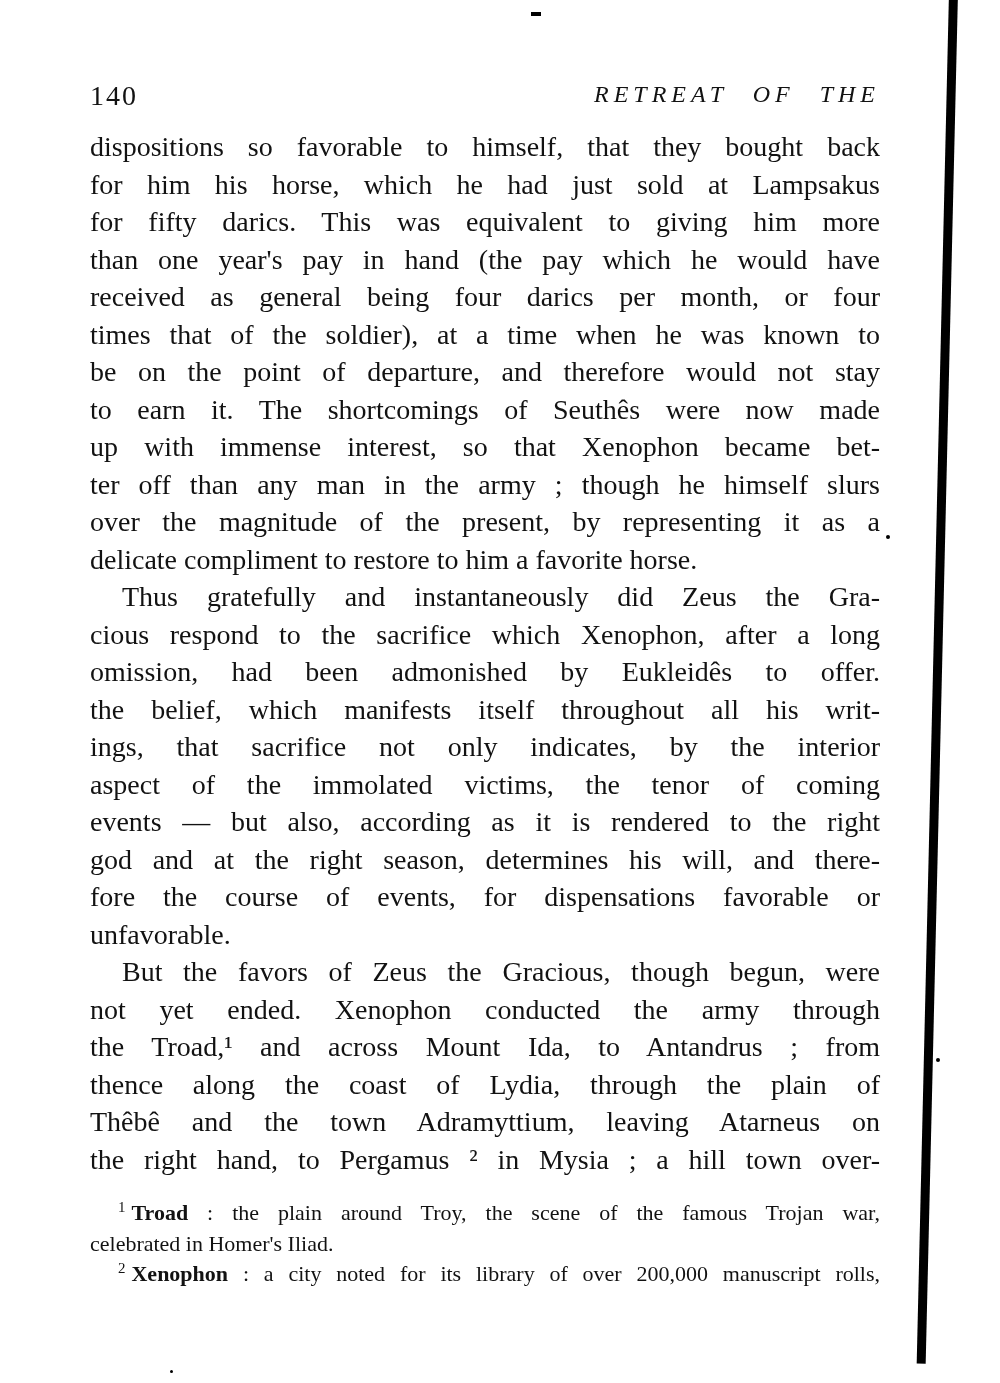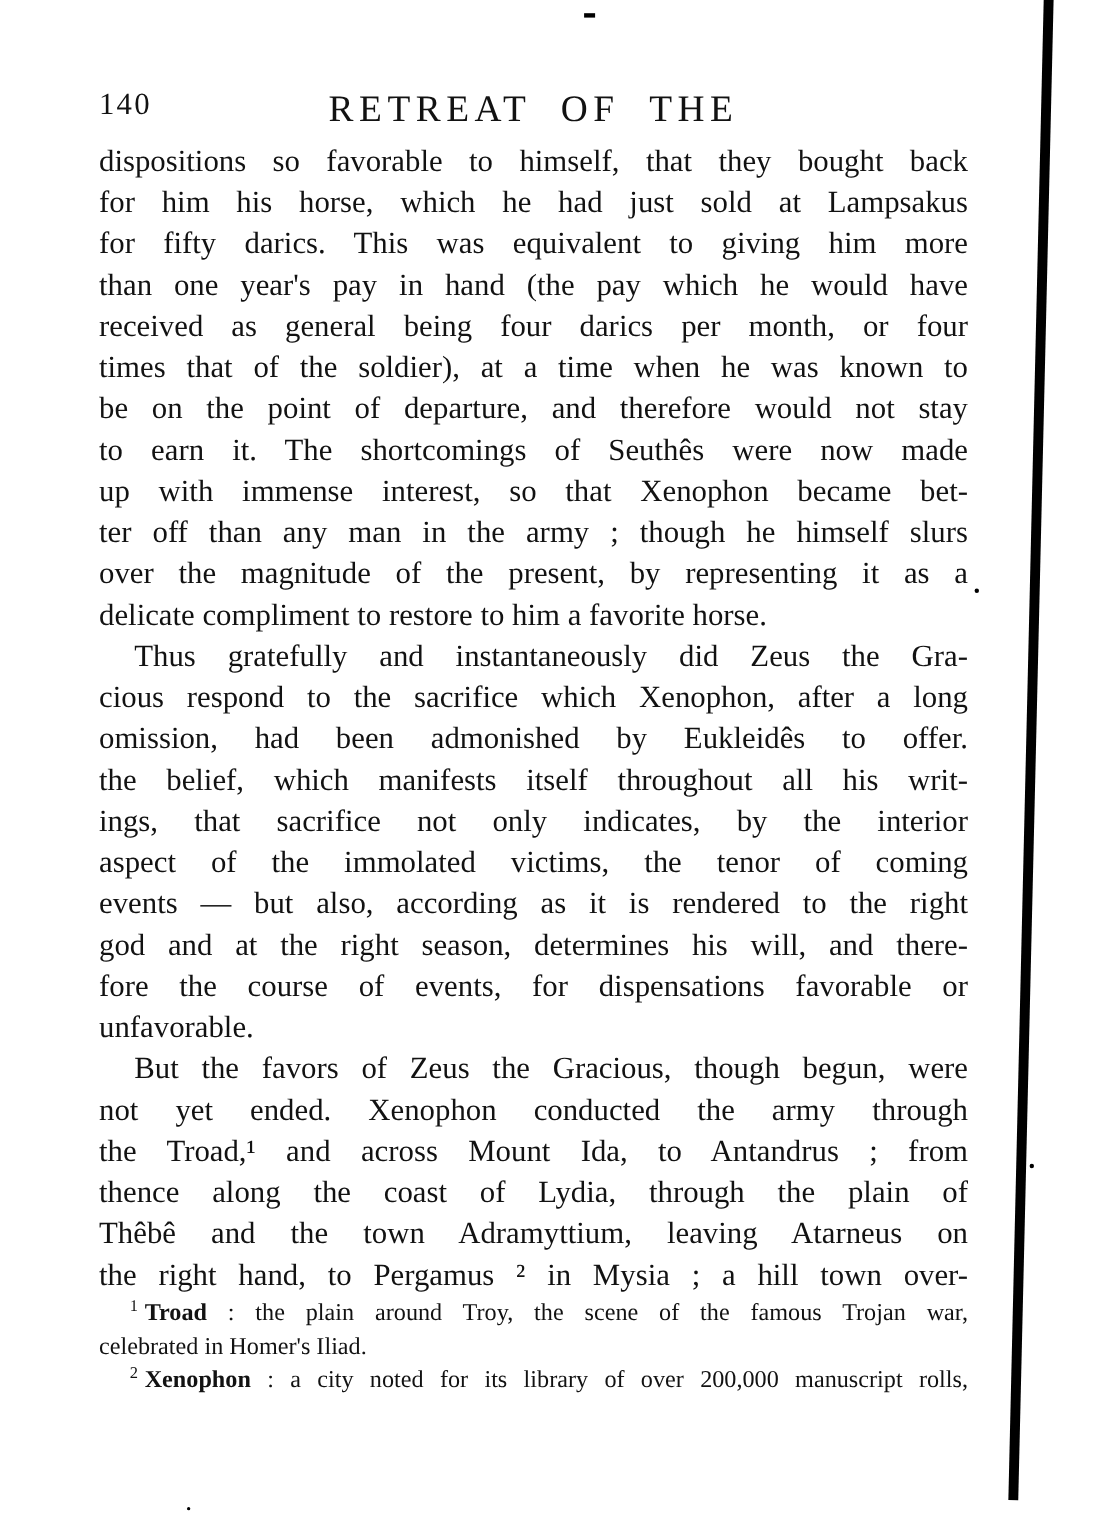--- a/index.html
+++ b/index.html
@@ -31,42 +31,44 @@
     left: 0;
     top: 0;
     font-size: 28px;
     letter-spacing: 2px;
   }
   .running-title {
     position: absolute;
     left: 0;
     right: 0;
     top: 1px;
-    text-align: center;
-    font-size: 34px;
+    text-align: right;
+    font-style: italic;
+    font-size: 24px;
     letter-spacing: 5px;
     word-spacing: 14px;
   }
   .body-text {
     margin-top: 20px;
     font-size: 28px;
     line-height: 37.5px;
   }
   .line {
     white-space: normal;
     text-align: left;
   }
   .line.stretch {
     text-align: justify;
     text-align-last: justify;
   }
   .para .line.first-indent {
     padding-left: 32px;
   }
   .footnotes {
+    margin-top: 20px;
     font-size: 22px;
     line-height: 30.5px;
   }
   .footnotes .fn-first {
     padding-left: 28px;
   }
   .footnotes sup {
     font-size: 0.68em;
     vertical-align: super;
     line-height: 0;

